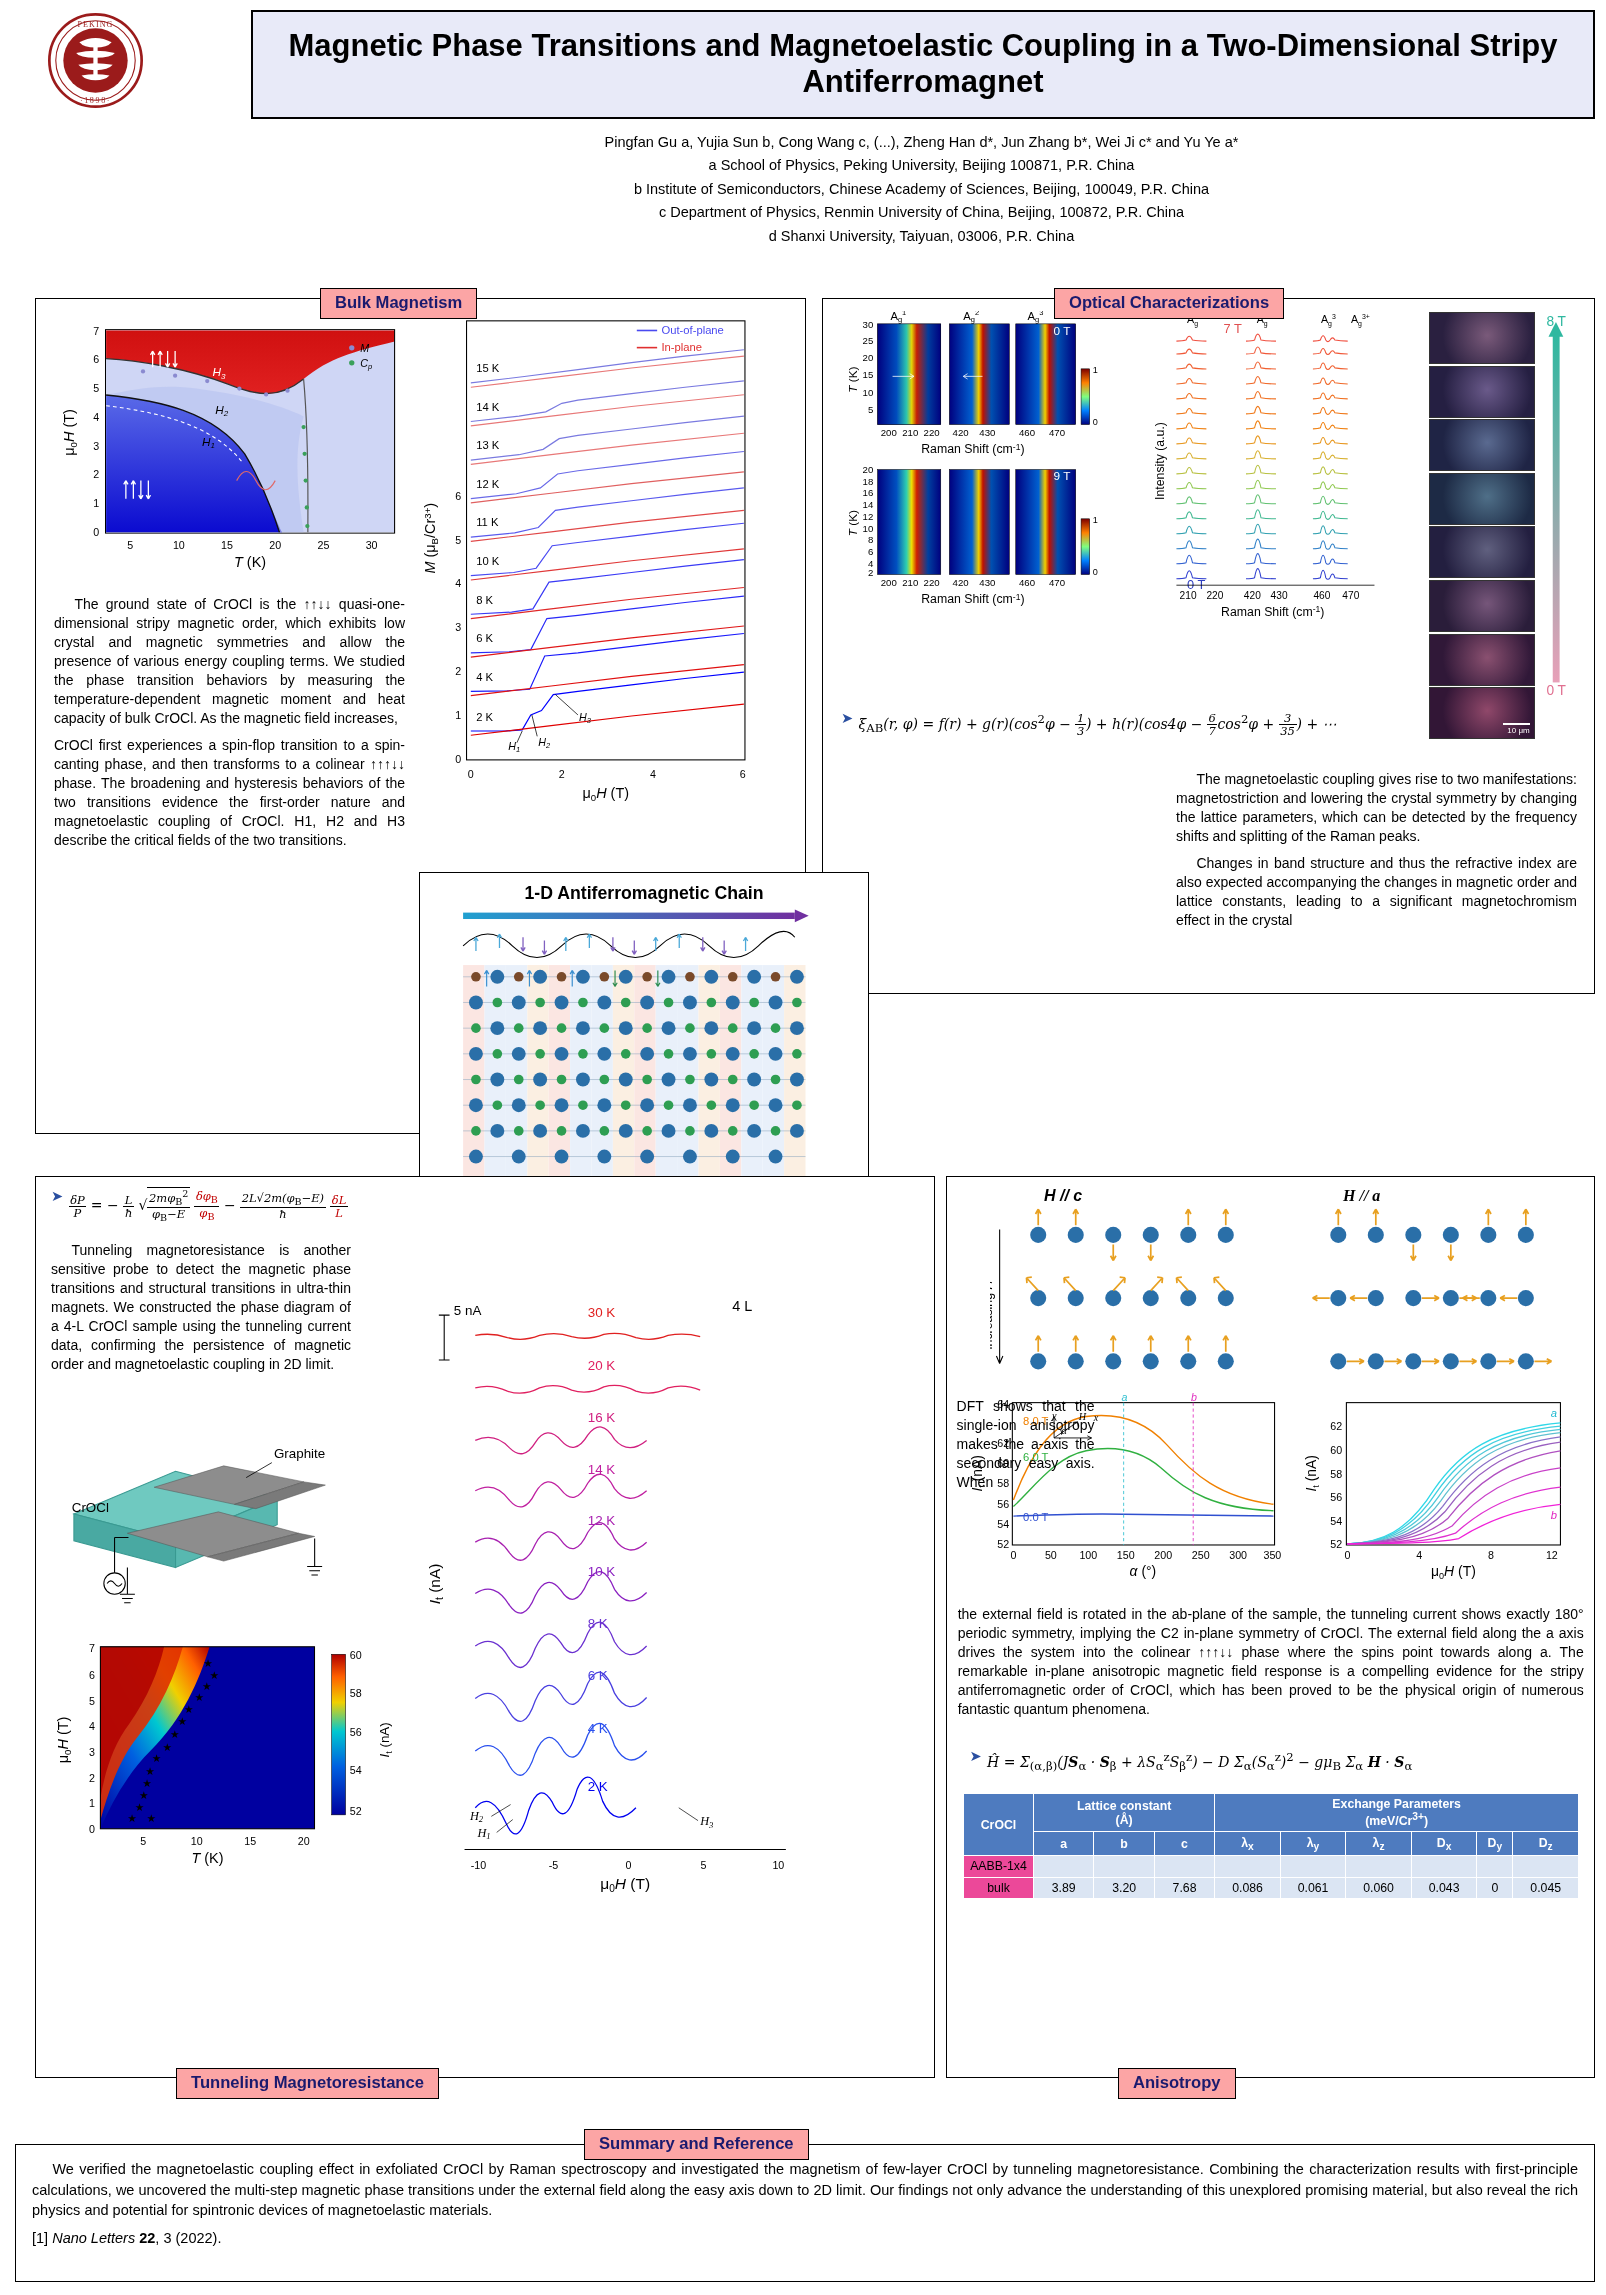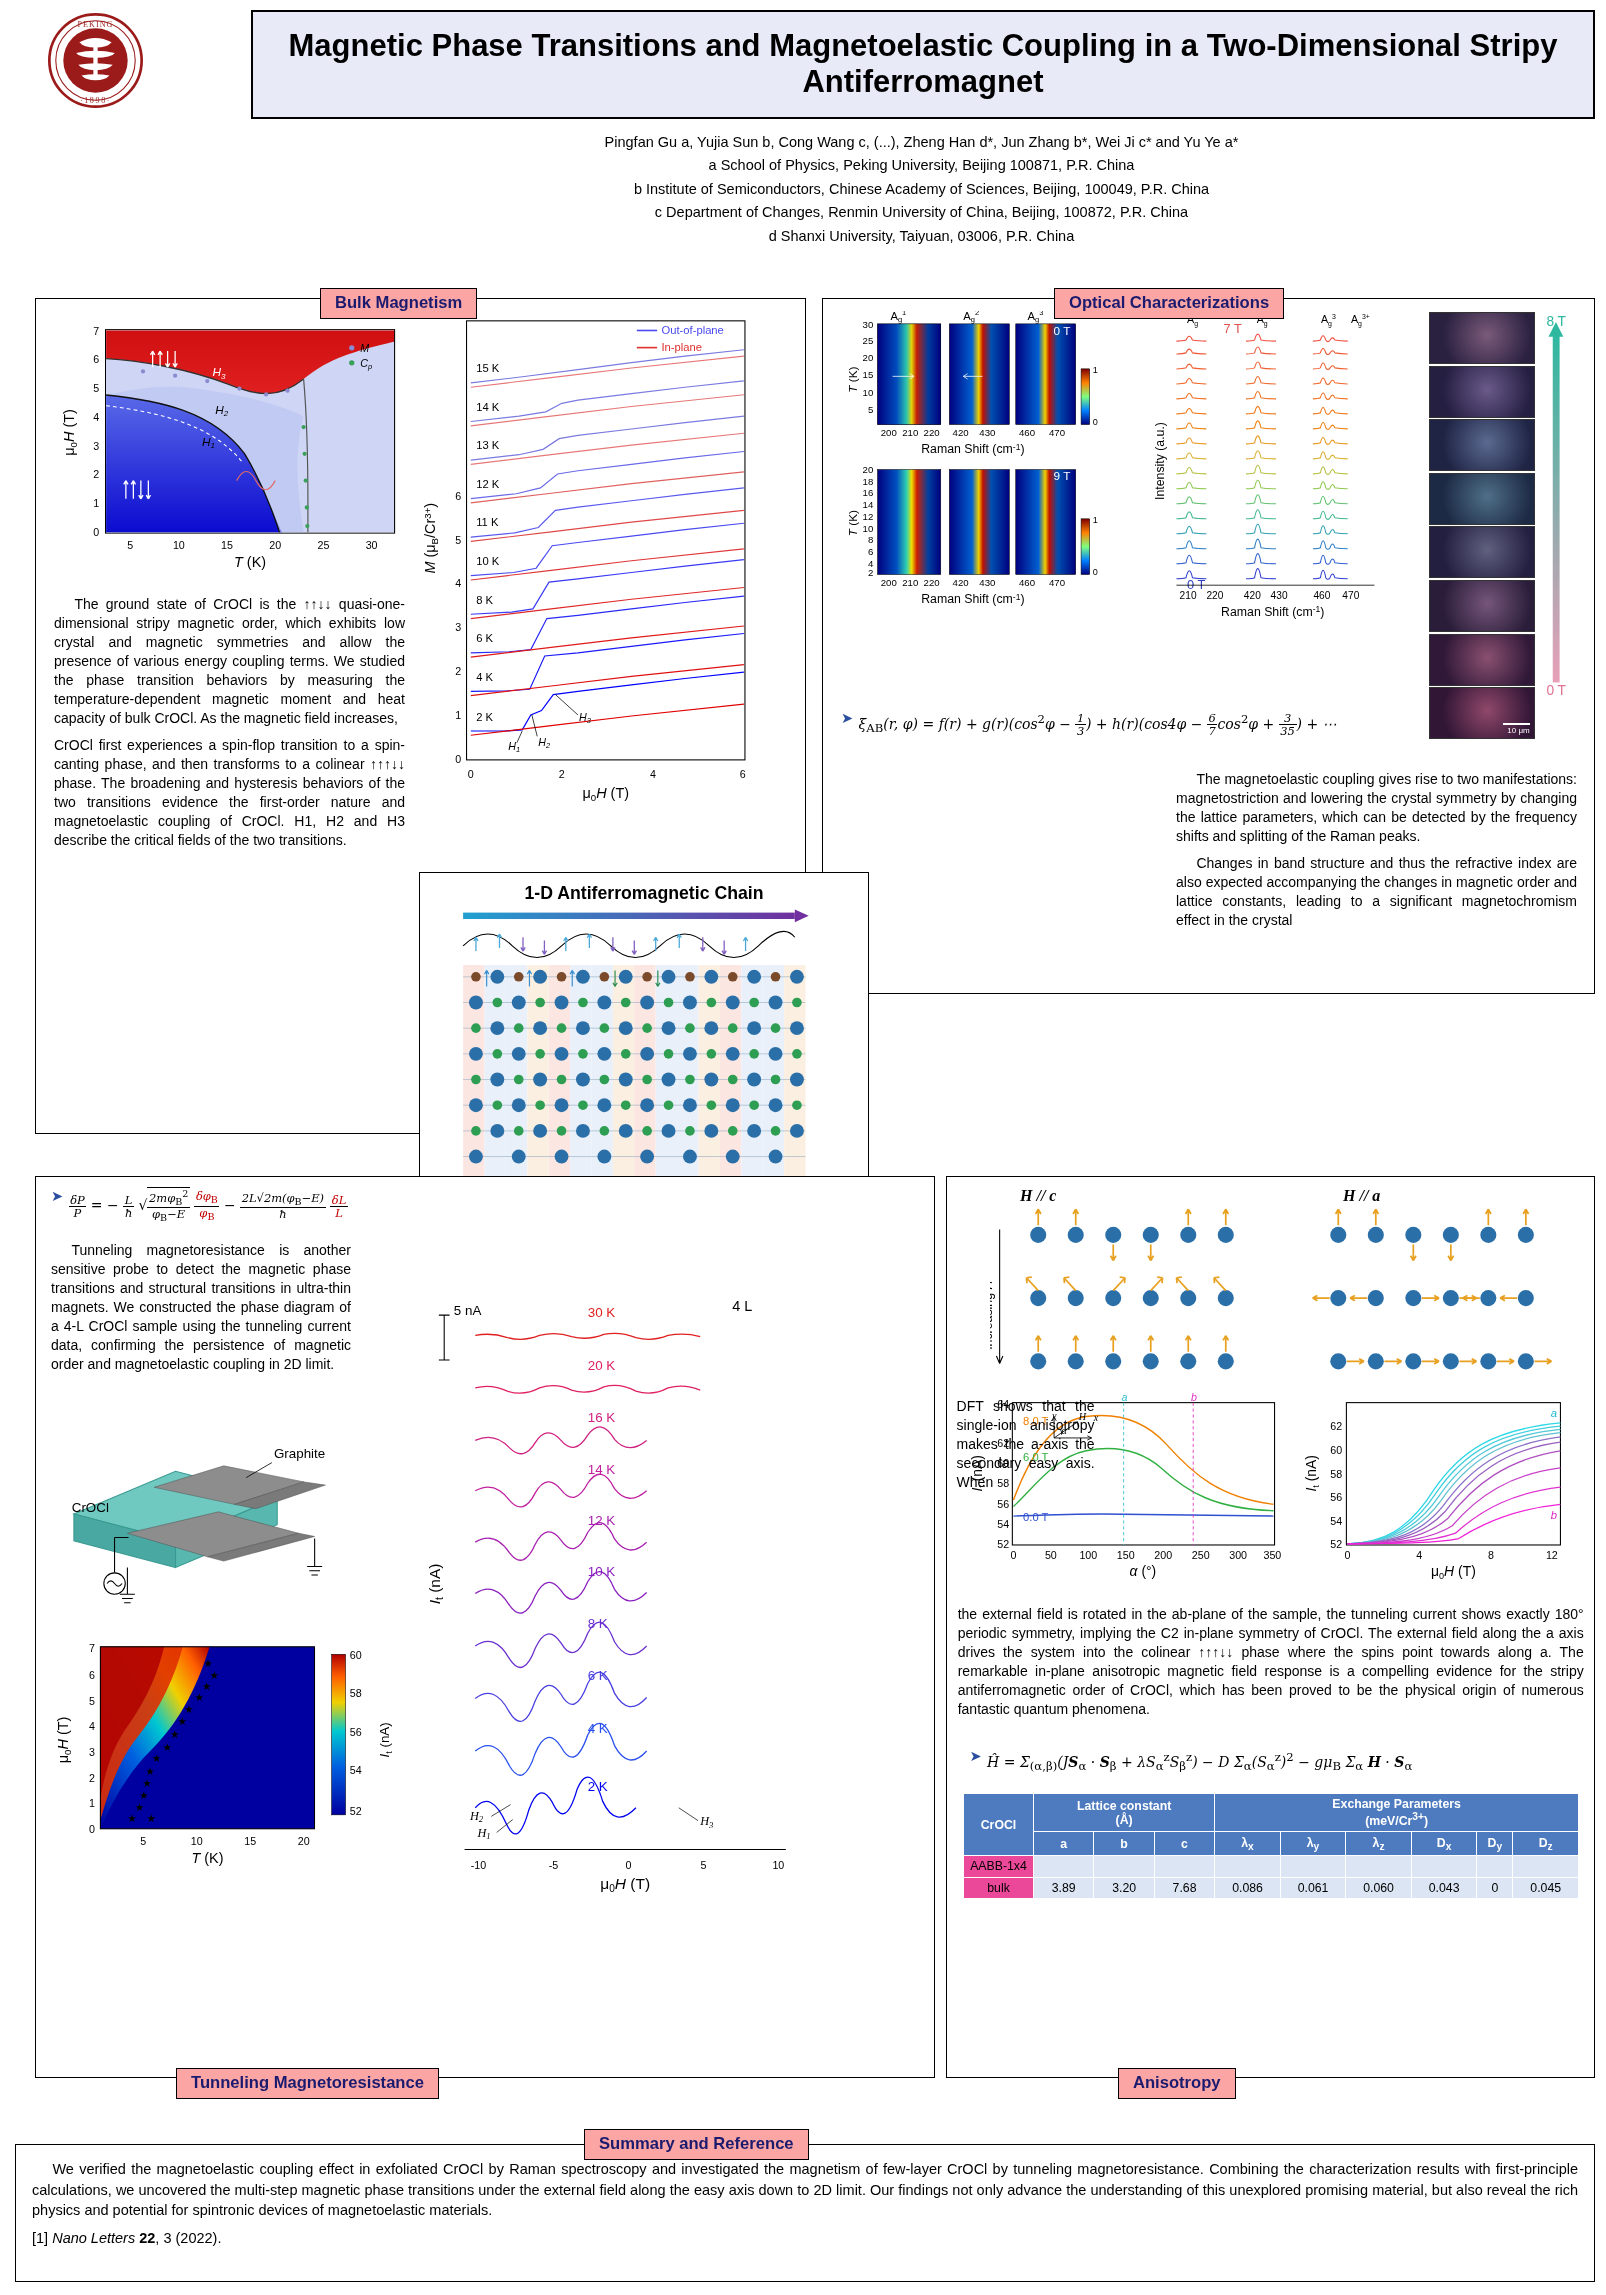--- a/index.html
+++ b/index.html
@@ -100,21 +100,21 @@
   </div>
 
   <div class="title-box">
     <h1>Magnetic Phase Transitions and Magnetoelastic Coupling in a Two-Dimensional Stripy Antiferromagnet</h1>
   </div>
 
   <div class="authors">
     <div>Pingfan Gu a, Yujia Sun b, Cong Wang c, (...), Zheng Han d*, Jun Zhang b*, Wei Ji c* and Yu Ye a*</div>
     <div>a School of Physics, Peking University, Beijing 100871, P.R. China</div>
     <div>b Institute of Semiconductors, Chinese Academy of Sciences, Beijing, 100049, P.R. China</div>
-    <div>c Department of Changes, Renmin University of China, Beijing, 100872, P.R. China</div>
+    <div>c Department of Physics, Renmin University of China, Beijing, 100872, P.R. China</div>
     <div>d Shanxi University, Taiyuan, 03006, P.R. China</div>
   </div>
 
   <div class="chip" style="left:320px; top:288px;">Bulk Magnetism</div>
   <div class="panel" style="left:35px; top:298px; width:771px; height:836px;">
 
     <svg width="364" height="257" style="position:absolute; left:16px; top:21.4px;" viewBox="0 0 680 480">
 
       <rect x="100" y="18" width="540" height="380" fill="#fff" stroke="#000" stroke-width="2"></rect>
       <defs>
@@ -986,21 +986,21 @@
         <text x="400" y="1130" text-anchor="middle" font-size="29">μ<tspan font-size="19" dy="5">0</tspan><tspan dy="-5" font-style="italic">H</tspan> (T)</text>
         <text x="54" y="560" text-anchor="middle" font-size="29" transform="rotate(-90 54 560)">
           <tspan font-style="italic">I</tspan><tspan font-size="19" dy="5">t</tspan><tspan dy="-5"> (nA)</tspan></text>
       </g>
     </svg>
   </div>
 
   <div class="chip" style="left:1118px; top:2068px;">Anisotropy</div>
   <div class="panel" style="left:946px; top:1176px; width:649px; height:902px;">
 
-    <div style="position:absolute; left:73px; top:9.6px; font-size:16px; font-weight:700; font-style:italic; font-family:Liberation Serif, serif;">H // c</div>
+    <div style="position:absolute; left:97px; top:9.6px; font-size:16px; font-weight:700; font-style:italic; font-family:Liberation Sans, sans-serif;">H // c</div>
     <div style="position:absolute; left:396px; top:9.6px; font-size:16px; font-weight:700; font-style:italic; font-family:'Liberation Serif',serif;">H // a</div>
 
     <svg width="568" height="177" style="position:absolute; left:43px; top:31px;" viewBox="0 0 1060 330">
 
       <g stroke="#000" stroke-width="2" fill="none">
           <path d="M18,40 v250 M18,290 l-6,-14 M18,290 l6,-14"></path>
         </g>
       <text x="4" y="200" font-size="23" text-anchor="middle" transform="rotate(-90 4 200)" font-family="Liberation Sans, sans-serif">Increasing <tspan font-style="italic">H</tspan></text>
 
       <g>

